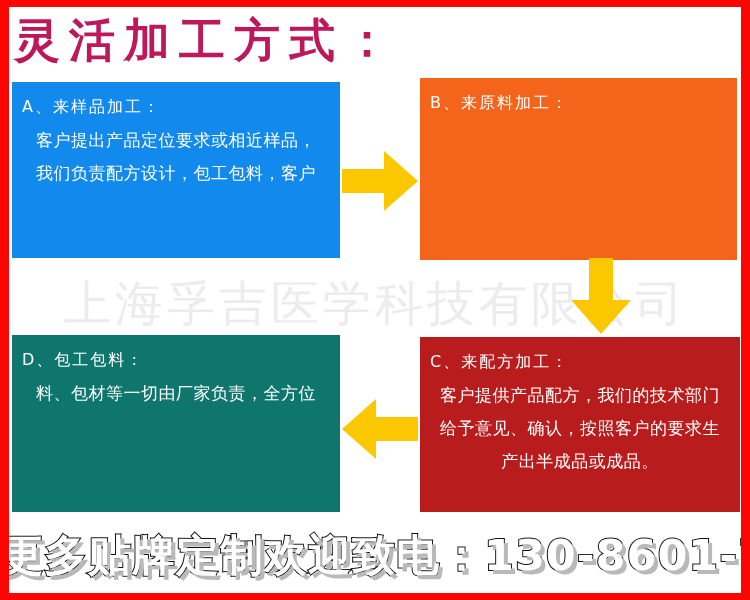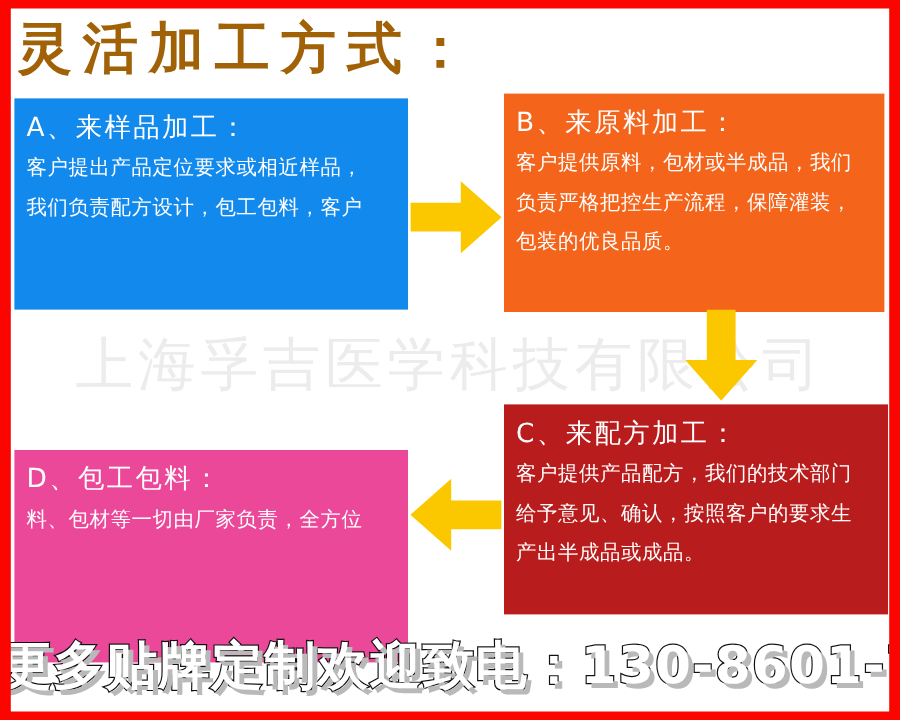--- a/index.html
+++ b/index.html
@@ -43,69 +43,69 @@
     z-index: 5;
     font-family: "DejaVu Sans", "Liberation Sans", sans-serif;
   }
   
   #title {
     position: absolute;
     left: 14px;
     top: 14px;
     font-size: 46px;
     font-weight: bold;
-    color: #a16207;
+    color: #be185d;
     letter-spacing: 9px;
     line-height: 52px;
     white-space: nowrap;
     z-index: 10;
     font-family: "DejaVu Sans", "Liberation Sans", sans-serif;
   }
   
   .box {
     position: absolute;
     box-sizing: border-box;
     color: #ffffff;
     z-index: 12;
     padding: 8px 10px 6px 10px;
     overflow: hidden;
   }
   .box .box-head {
-    font-size: 22px;
+    font-size: 16px;
     line-height: 34px;
     letter-spacing: 2px;
     white-space: nowrap;
     font-weight: 500;
   }
   .box .box-body {
     font-size: 17px;
     line-height: 33px;
     letter-spacing: 0.5px;
     font-weight: 500;
+    text-align: center;
   }
   #box-a {
     left: 12px; top: 82px;
     width: 328px; height: 176px;
     background: #1289ec;
   }
   #box-b {
     left: 420px; top: 78px;
     width: 317px; height: 182px;
     background: #f4641a;
   }
   #box-c {
     left: 420px; top: 337px;
     width: 320px; height: 175px;
     background: #b91c1c;
   }
   #box-d {
     left: 12px; top: 335px;
     width: 328px; height: 177px;
-    background: #ec4899;
-    margin-top: 40px;
+    background: #0f766e;
   }
   
   .arrow {
     position: absolute;
     z-index: 20;
   }
   #arrow-right { left: 342px; top: 148px; width: 76px; height: 66px; }
   #arrow-down  { left: 568px; top: 258px; width: 66px; height: 76px; }
   #arrow-left  { left: 342px; top: 396px; width: 76px; height: 66px; }
   
@@ -140,25 +140,20 @@
   <div class="box" id="box-a">
     <div class="box-head">A、来样品加工：</div>
     <div class="box-body">
       <div>客户提出产品定位要求或相近样品，</div>
       <div>我们负责配方设计，包工包料，客户</div>
     </div>
   </div>
 
   <div class="box" id="box-b">
     <div class="box-head">B、来原料加工：</div>
-    <div class="box-body">
-      <div>客户提供原料，包材或半成品，我们</div>
-      <div>负责严格把控生产流程，保障灌装，</div>
-      <div>包装的优良品质。</div>
-    </div>
   </div>
 
   <div class="box" id="box-c">
     <div class="box-head">C、来配方加工：</div>
     <div class="box-body">
       <div>客户提供产品配方，我们的技术部门</div>
       <div>给予意见、确认，按照客户的要求生</div>
       <div>产出半成品或成品。</div>
     </div>
   </div>

